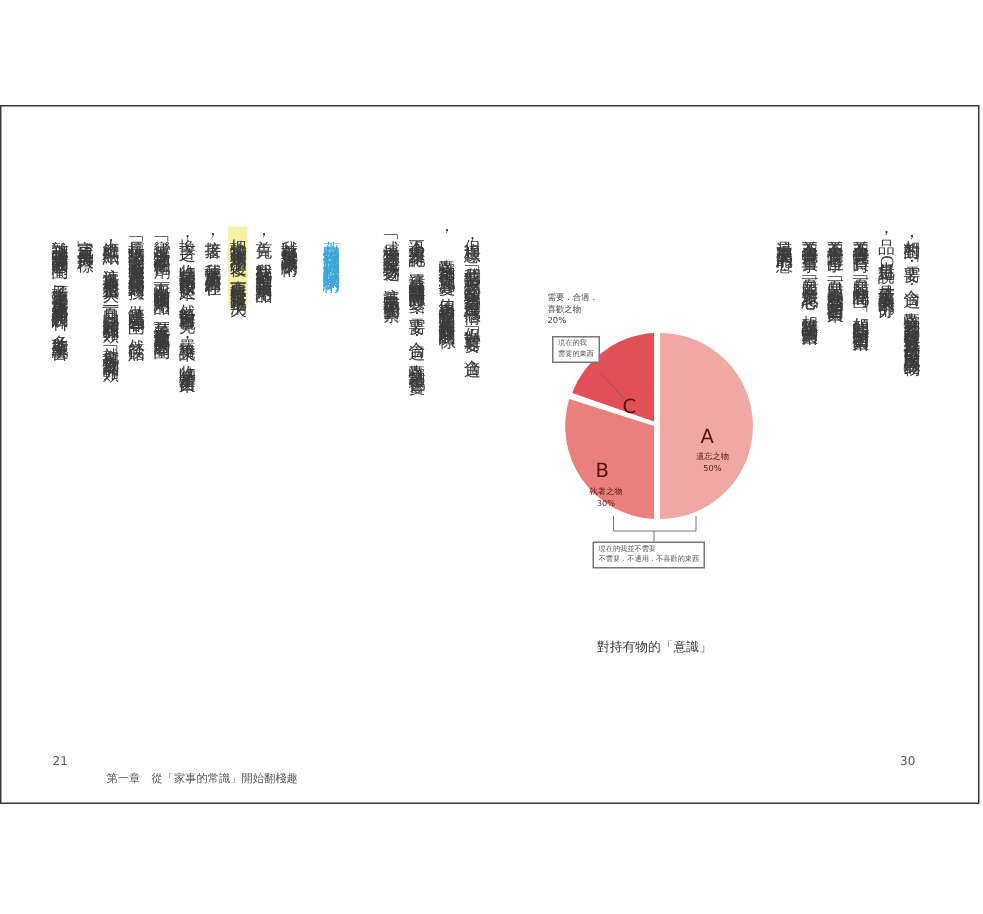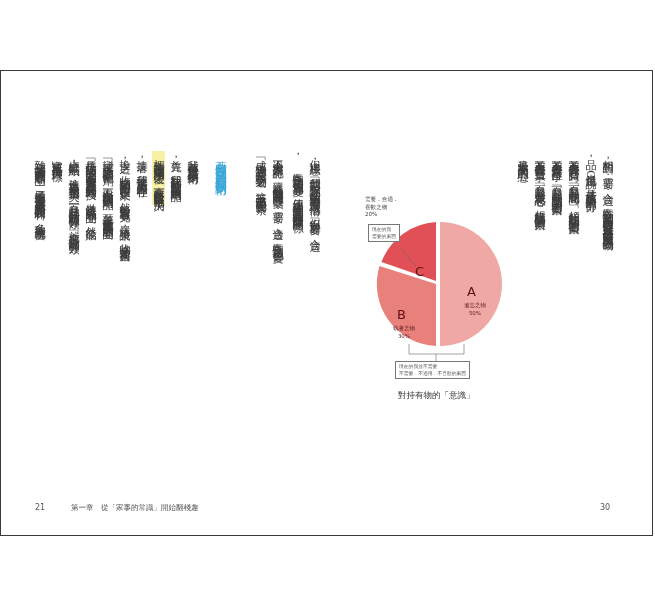--- a/index.html
+++ b/index.html
@@ -5,29 +5,29 @@
   html, body { margin:0; padding:0; background:#ffffff; }
   body { width:655px; height:609px; position:relative; overflow:hidden;
          font-family:"DejaVu Serif", serif; color:#3a3a3a; }
   .spread { position:absolute; left:0; top:70px; width:653px; height:466px;
             border:1px solid #3a3a3a; background:#fff; box-sizing:border-box; }
   .col { position:absolute; writing-mode:vertical-rl; font-size:11.2px;
          line-height:17px; letter-spacing:1.3px; white-space:nowrap; color:#3b3b3b; }
   .heading { color:#3aa6d8; font-family:"DejaVu Sans", sans-serif; font-size:11.6px; letter-spacing:1.5px; }
   .hl { background:#f7f1a6; }
   .folio { position:absolute; font-family:"DejaVu Sans", sans-serif; font-size:8px; color:#555; }
-  .runhead { position:absolute; font-family:"DejaVu Sans", sans-serif; font-size:7.5px; color:#555; }
+  .runhead { position:absolute; font-family:"DejaVu Sans", sans-serif; font-size:7.5px; color:#555;margin-top:11px; }
   .chart { position:absolute; left:355px; top:195px; width:160px; height:215px; }
   .chart svg { position:absolute; left:0; top:0; }
   .clabel { position:absolute; font-family:"DejaVu Sans", sans-serif; color:#444; white-space:nowrap; }
   .box { position:absolute; border:1px solid #777; background:#fff; font-family:"DejaVu Sans", sans-serif;
          font-size:4.8px; line-height:7px; color:#555; padding:1px 3px; white-space:nowrap; }
   .slice-letter { position:absolute; font-family:"DejaVu Sans", sans-serif; font-size:13px; color:#5a1010; }
   .slice-text { position:absolute; font-family:"DejaVu Sans", sans-serif; font-size:5.5px; color:#5a1a1a; text-align:center; line-height:8px; white-space:nowrap; }
-  .caption { position:absolute; font-family:"DejaVu Sans", sans-serif; font-size:8.5px; color:#333; white-space:nowrap; }
+  .caption { position:absolute; font-family:"DejaVu Sans", sans-serif; font-size:8.5px; color:#333; white-space:nowrap;margin-top:36px; }
 </style>
 </head>
 <body>
 
 <div class="spread">
 
   <div class="col" style="left:598px; top:80px;">相對的，「需要．合適．喜歡之物」則是明白其價值並且符合自己的需求與感覺的物</div>
   <div class="col" style="left:581px; top:80px;">品，也就是說C才是應該留下來的部分。</div>
   <div class="col" style="left:564px; top:80px;">並不會覺得它「費時」，而是「願意花時間」、「想傾注時間」給它的東西。</div>
   <div class="col" style="left:547px; top:80px;">並不會覺得它「占位子」，而是「願意騰出空間」給它的東西。</div>

